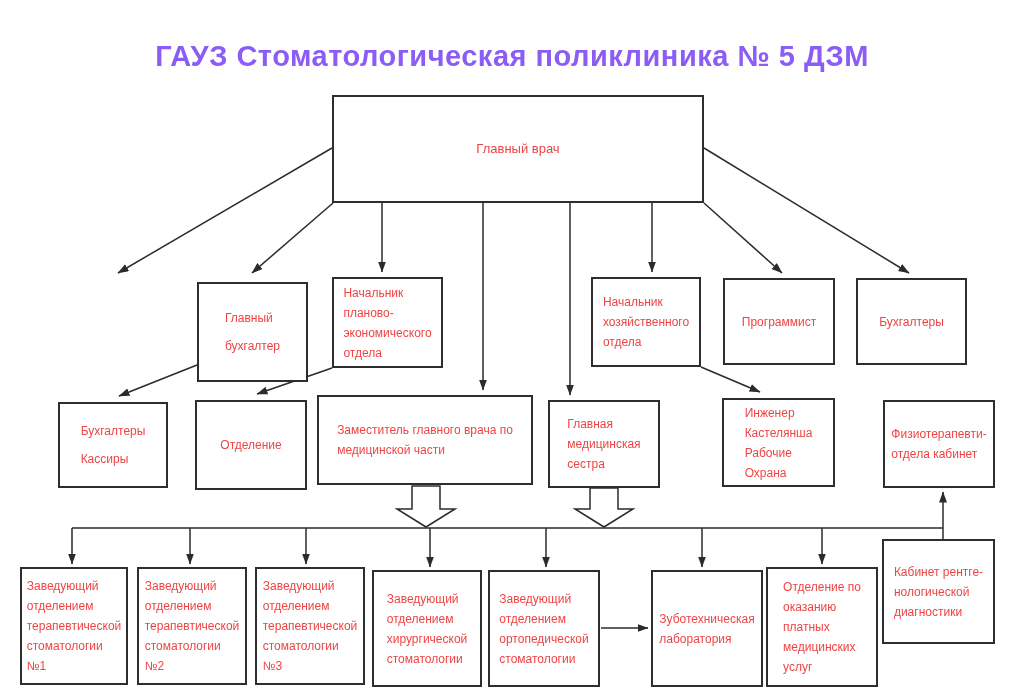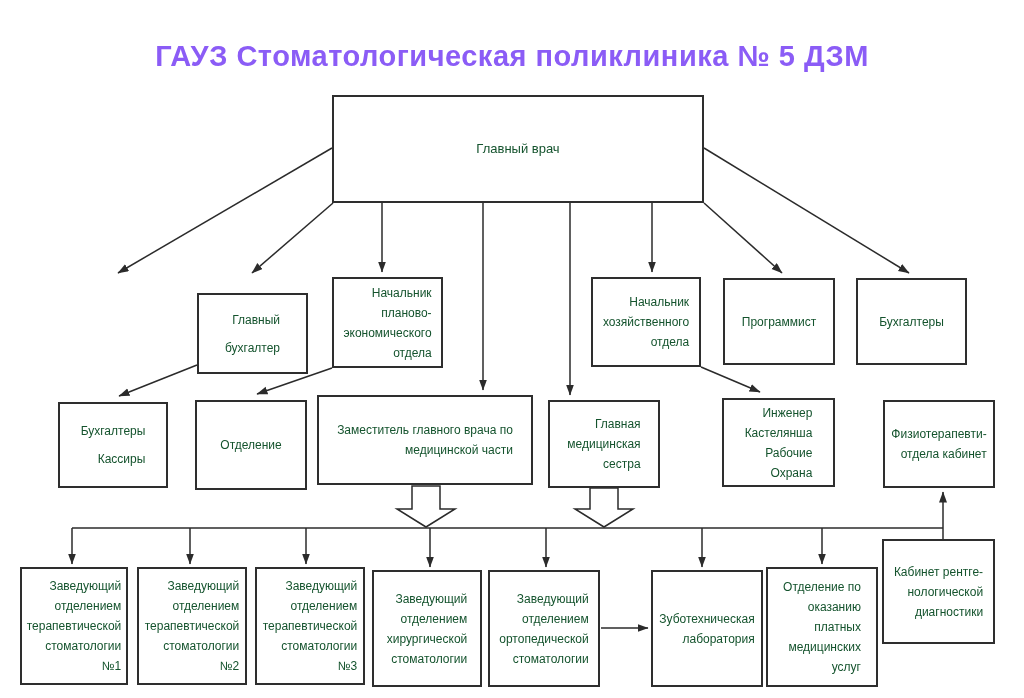--- a/index.html
+++ b/index.html
@@ -22,24 +22,24 @@
     letter-spacing: 0.5px;
   }
   .node {
     position: absolute;
     box-sizing: border-box;
     border: 2px solid #2e2e2e;
     background: #ffffff;
     display: flex;
     align-items: center;
     justify-content: center;
-    text-align: right;
+    text-align: left;
     font-size: 12px;
     line-height: 20px;
-    color: #14532d;
+    color: #ef4444;
     white-space: pre-line;
     padding: 2px;
   }
   .node.loose { line-height: 28px; }
   .node.big { font-size: 13px; }
   svg.connectors {
     position: absolute;
     left: 0; top: 0;
     pointer-events: none;
   }
@@ -90,21 +90,21 @@
     <line x1="943" y1="528" x2="943" y2="564" marker-end="url(#ah)"></line>
     <line x1="943" y1="528" x2="943" y2="492" marker-end="url(#ah)"></line>
 
     <line x1="601" y1="628" x2="648" y2="628" marker-end="url(#ah)"></line>
   </svg>
 
   <div class="node big" style="left:332px; top:95px; width:372px; height:108px">
     <span>Главный врач</span>
   </div>
 
-  <div class="node loose" style="left:197px; top:293px; width:111px; height:81px">
+  <div class="node loose" style="left:197px; top:282px; width:111px; height:100px">
     <span>Главный
 бухгалтер</span>
   </div>
   <div class="node" style="left:332px; top:277px; width:111px; height:91px">
     <span>Начальник
 планово-
 экономического
 отдела</span>
   </div>
   <div class="node" style="left:591px; top:277px; width:110px; height:90px">

